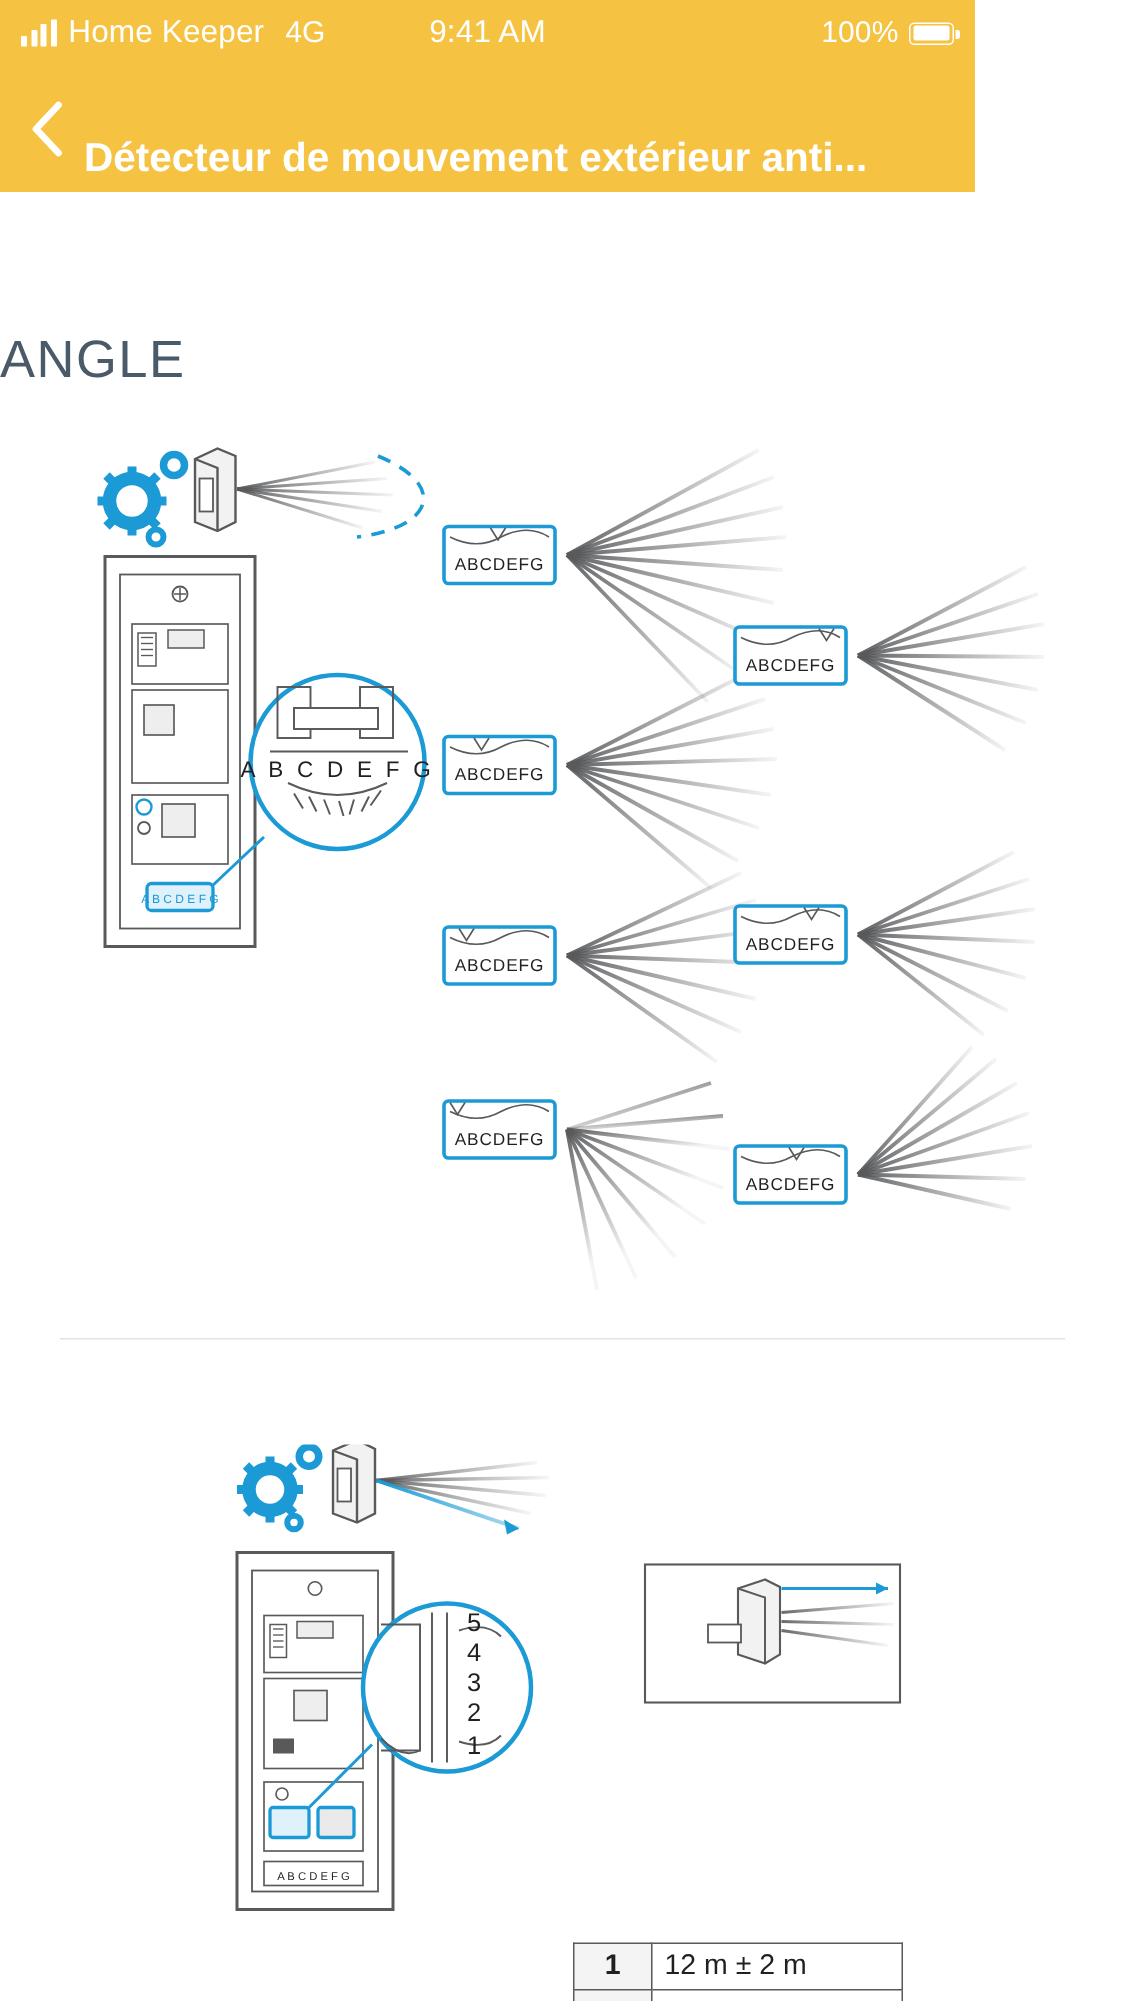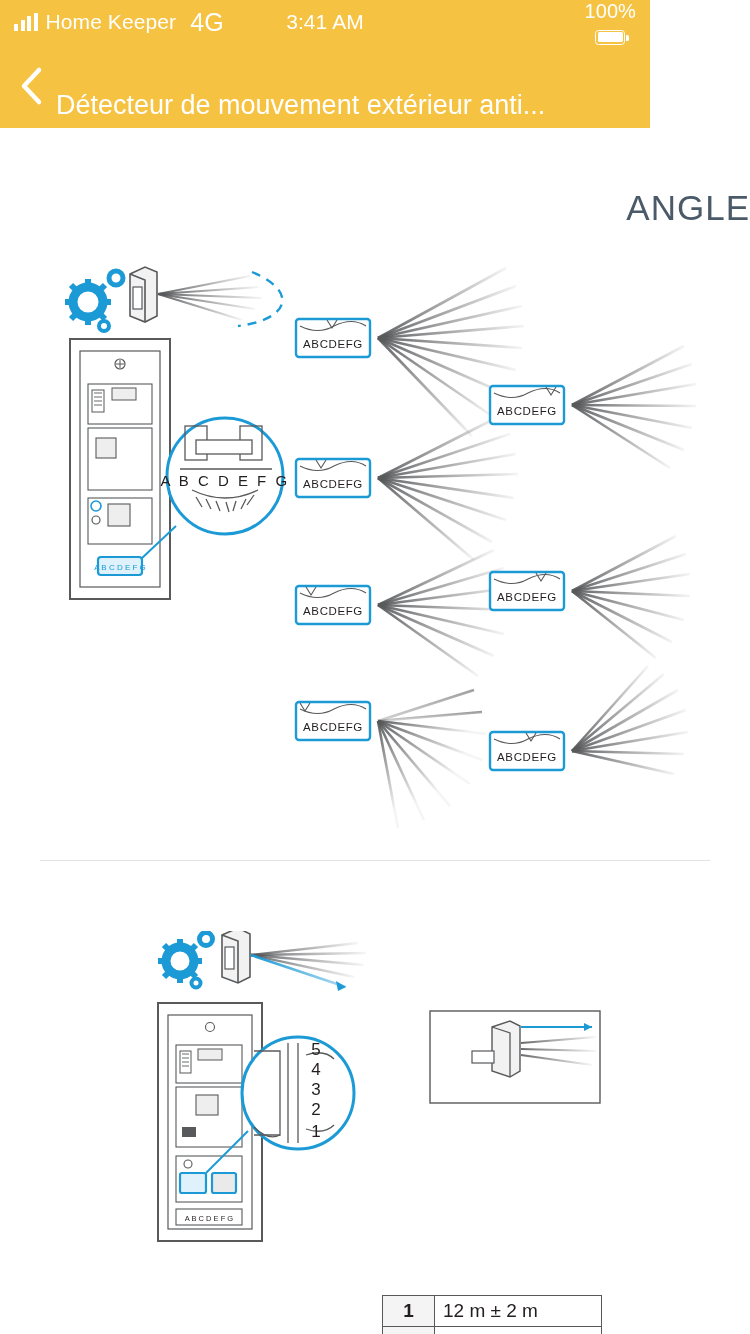--- a/index.html
+++ b/index.html
@@ -18,23 +18,23 @@
     font-size:21px; font-weight:bold; letter-spacing:.1px;
   }
   .sb-left { display:flex; align-items:center; gap:8px; }
   .signal { display:flex; align-items:flex-end; gap:2.5px; height:18px; }
   .signal i { width:4px; background:#fff; display:block; border-radius:.5px; }
   .signal i:nth-child(1){height:7px;}
   .signal i:nth-child(2){height:11px;}
   .signal i:nth-child(3){height:15px;}
   .signal i:nth-child(4){height:18px;}
   .carrier { font-weight:400; font-size:21px; }
-  .net { font-weight:400; font-size:25px; margin-left:6px; }
+  .net { font-weight:400; font-size:20px; margin-left:6px; }
   .sb-center { position:absolute; left:0; right:0; text-align:center; font-weight:400; font-size:21px; pointer-events:none;}
-  .sb-right { margin-left:auto; display:flex; align-items:center; gap:7px; z-index:2;flex-direction:column;}
+  .sb-right { margin-left:auto; display:flex; align-items:center; gap:7px; z-index:2;}
   .batt-txt { font-weight:400; font-size:20px; }
   .batt {
     width:30px; height:15px; border:1.8px solid #fff; border-radius:3.5px;
     position:relative; padding:1.6px;
   }
   .batt::after{
     content:""; position:absolute; right:-4.5px; top:4px; width:2.6px; height:6px;
     background:#fff; border-radius:0 1.5px 1.5px 0;
   }
   .batt span{ display:block; height:100%; background:#fff; border-radius:1.5px; }
@@ -43,29 +43,30 @@
   .navbar {
     height:84px; background:#f5c242; color:#fff;
     display:flex; align-items:center; padding:0 16px 0 12px;
   }
   .back {
     width:40px; height:46px; display:flex; align-items:center; justify-content:center;
     cursor:pointer; flex:0 0 auto;
   }
   .back svg { display:block; }
   .navtitle {
-    font-size:27px; font-weight:normal; white-space:nowrap; overflow:hidden;
+    font-size:27px; font-weight:bold; white-space:nowrap; overflow:hidden;
     text-overflow:ellipsis; margin-left:4px;margin-top:39px;
   }
 
   
   .content { position:relative; width:750px; height:1206px; background:#fff; overflow:hidden; }
   .section-title {
-    text-align:right; color:#4a5a68; font-size:35px; font-weight:400;
+    text-align:left; color:#4a5a68; font-size:35px; font-weight:400;
     letter-spacing:1px;
+    margin-top:32px;
   }
   .divider { height:1px; background:#e2e2e2; margin:0 40px; }
 
   .figure { position:relative; }
   svg.fig { display:block; }
   text { font-family:"Liberation Sans", sans-serif; }
 </style>
 </head>
 <body>
 
@@ -75,21 +76,21 @@
     <div class="sb-left">
       <span class="signal">
         <i></i>
           <i></i>
           <i></i>
           <i></i>
       </span>
       <span class="carrier">Home Keeper</span>
       <span class="net">4G</span>
     </div>
-    <div class="sb-center">3:41 AM</div>
+    <div class="sb-center">9:41 AM</div>
     <div class="sb-right">
       <span class="batt-txt">100%</span>
       <span class="batt">
           <span></span>
         </span>
     </div>
   </div>
 
   <div class="navbar">
     <div class="back">

